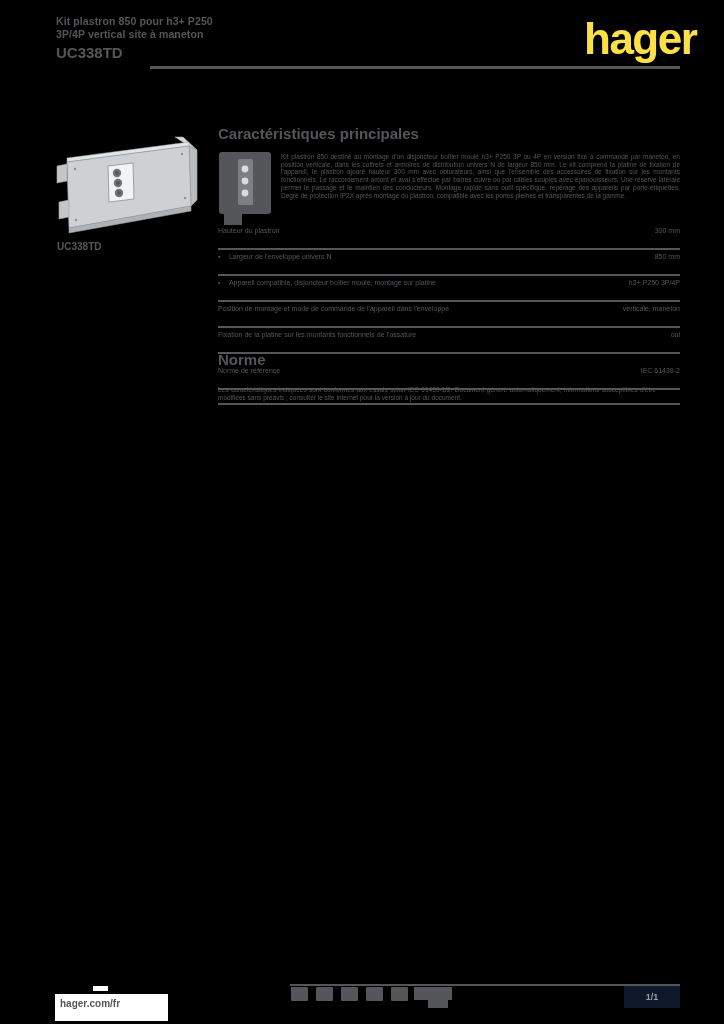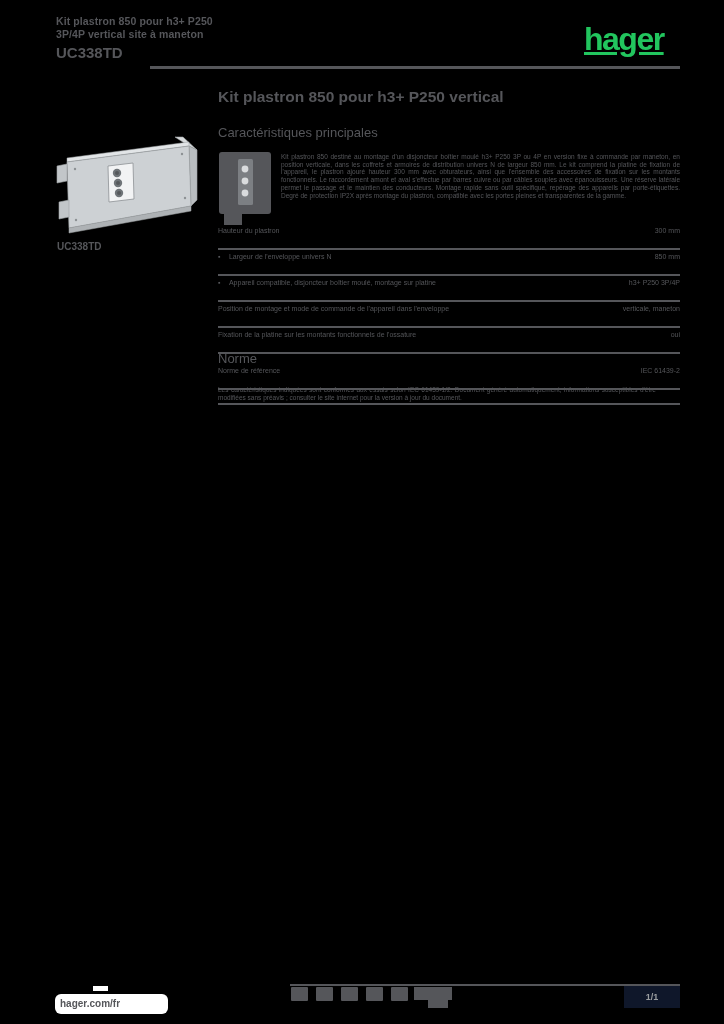--- a/index.html
+++ b/index.html
@@ -3,36 +3,36 @@
 <meta charset="utf-8">
 <style>
   html,body{margin:0;padding:0;background:#000;}
   .canvas{position:relative;width:724px;height:1024px;background:#000;overflow:hidden;
           font-family:"Liberation Sans",sans-serif;color:#55565A;}
   .abs{position:absolute;}
   
   .hline{font-weight:700;font-size:10.5px;line-height:12.5px;letter-spacing:.1px;}
   .href{font-weight:700;font-size:15px;margin-top:4px;}
   .hrule{background:#55565A;height:2.5px;}
-  .logo{font-weight:700;font-size:32px;letter-spacing:-1.5px;color:#22c55e;line-height:34px;text-decoration:underline;}
+  .logo{font-weight:700;font-size:44px;letter-spacing:-1.5px;color:#fde047;line-height:34px;}
   
   .caption{font-weight:700;font-size:10px;}
   
   .title{font-weight:700;font-size:15.5px;line-height:18px;}
-  .sect{font-weight:400;font-size:13px;}
+  .sect{font-weight:700;font-size:15px;}
   .desc{font-size:6.5px;line-height:7.7px;text-align:justify;}
   .rows{width:462px;}
   .row{position:relative;border-bottom:2px solid #55565A;padding:3px 0 3px 0;min-height:16px;}
   .row .lbl{display:inline-block;font-size:7px;line-height:8.5px;max-width:300px;vertical-align:top;}
   .row .blt{display:inline-block;font-size:7px;line-height:8.5px;margin-right:4px;vertical-align:top;}
   .row .val{position:absolute;right:0;top:3px;font-size:7px;line-height:8.5px;text-align:right;max-width:150px;}
   .note{font-size:6.5px;line-height:7.7px;text-align:justify;}
   .frule{background:#55565A;}
   
-  .sitebox{background:#fff;border-radius:6px;width:113px;height:20px;line-height:20px;
+  .sitebox{background:#fff;border-radius:0;width:113px;height:27px;line-height:20px;
            padding-left:5px;box-sizing:border-box;font-weight:700;font-size:10px;color:#55565A;}
   .pictos{display:flex;gap:8px;}
   .picto{width:17px;height:14px;background:#55565A;border-radius:1px;}
   .sig{width:38px;height:13px;background:#55565A;position:relative;}
   .sig:after{content:"";position:absolute;left:14px;top:13px;width:20px;height:8px;background:#55565A;}
   .pagebox{width:56px;height:22px;background:#0f172a;color:#9B9EA1;font-size:9px;
            text-align:center;line-height:22px;font-weight:700;}
   .mark{background:#fff;}
 </style>
 </head>
@@ -65,21 +65,20 @@
       <circle cx="64" cy="57" r="4.2" fill="#6F7478"></circle>
         <circle cx="64" cy="57" r="2" fill="#55585B"></circle>
       <circle cx="20" cy="33" r="1.2" fill="#8D9194"></circle>
         <circle cx="127" cy="18" r="1.2" fill="#8D9194"></circle>
       <circle cx="21" cy="84" r="1.2" fill="#8D9194"></circle>
         <circle cx="130" cy="62" r="1.2" fill="#8D9194"></circle>
     </svg>
   </div>
   <div class="abs caption" style="left:57px;top:241px;">UC338TD</div>
 
-  <div class="abs title" style="left:218px;top:88px;width:470px;">Kit plastron 850 pour h3+ P250 vertical</div>
   <div class="abs sect" style="left:218px;top:125px;">Caractéristiques principales</div>
 
   <div class="abs" style="left:218px;top:151px;">
     <svg width="56" height="76" viewBox="0 0 56 76">
       <rect x="1" y="1" width="52" height="62" rx="3" fill="#55565A"></rect>
       <rect x="20" y="8" width="15" height="46" rx="1.5" fill="#7C7F83"></rect>
       <circle cx="27" cy="18" r="3.4" fill="#D9DBDD"></circle>
       <circle cx="27" cy="30" r="3.4" fill="#D9DBDD"></circle>
       <circle cx="27" cy="42" r="3.4" fill="#D9DBDD"></circle>
       <rect x="6" y="63" width="18" height="11" fill="#55565A"></rect>

